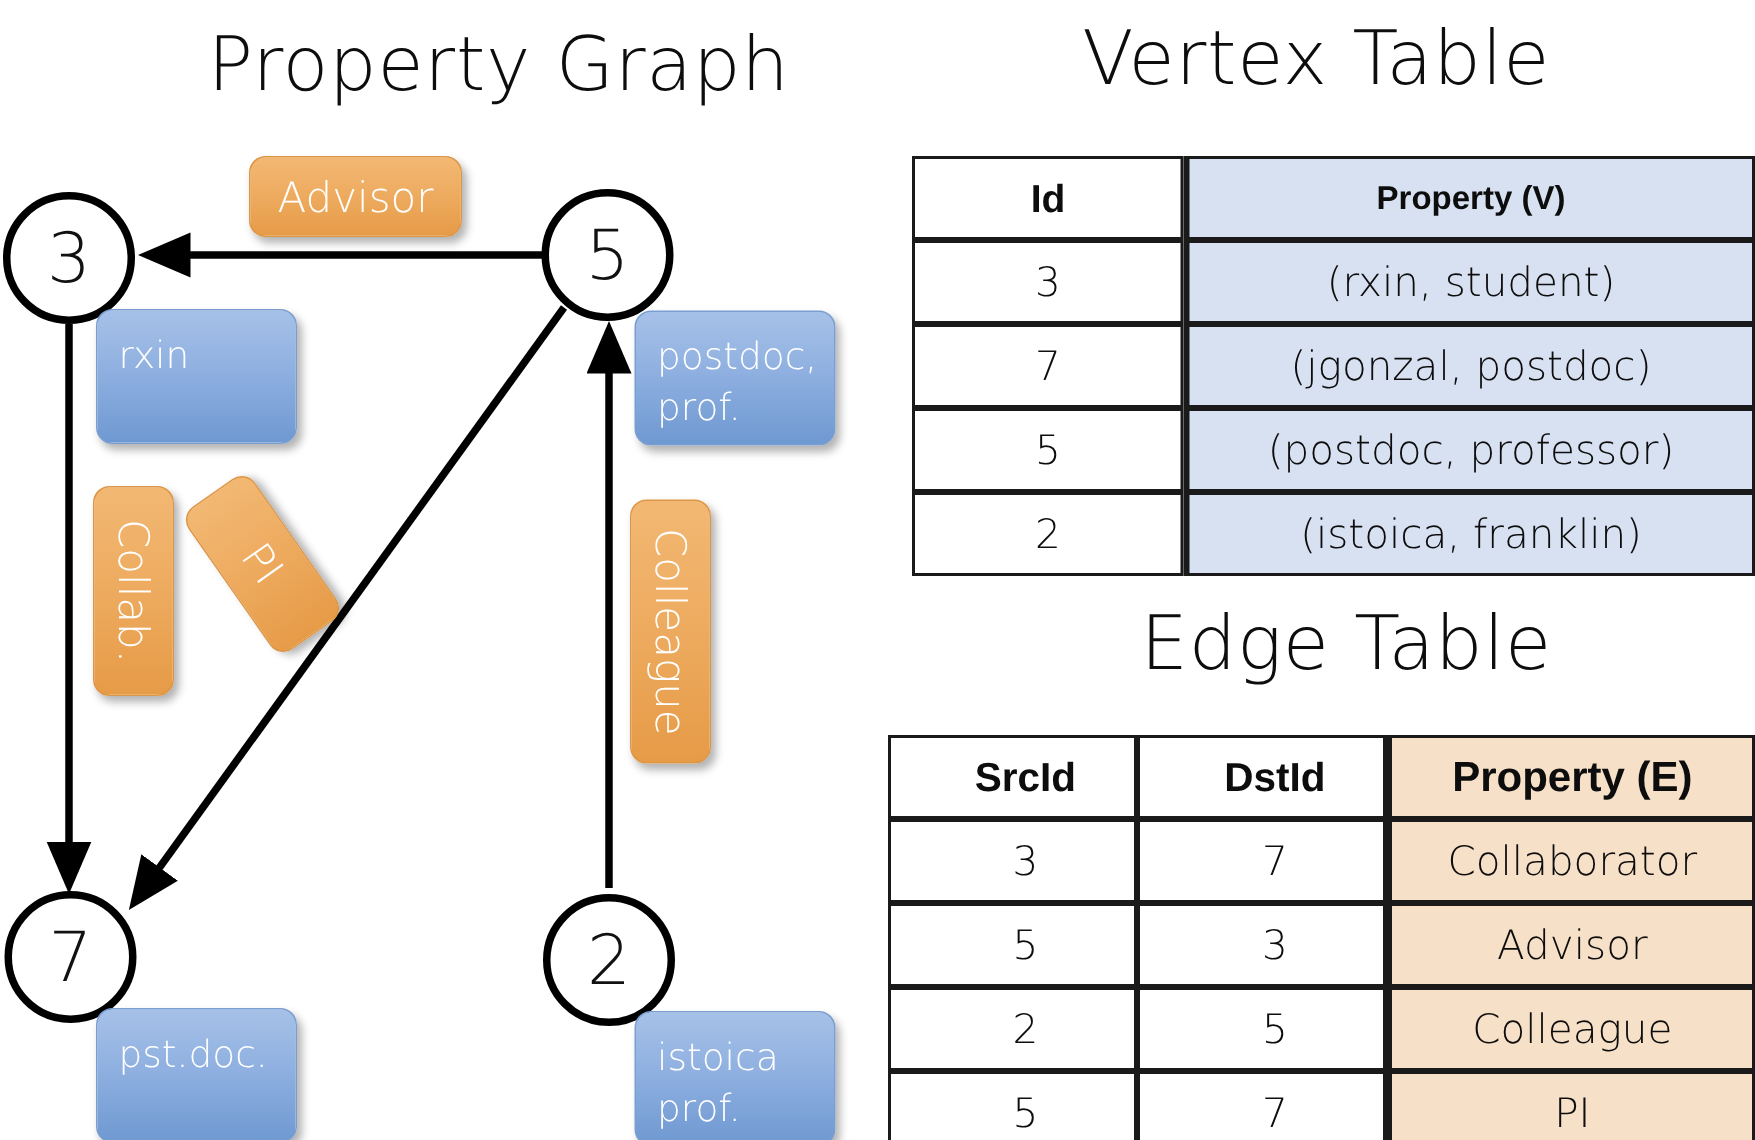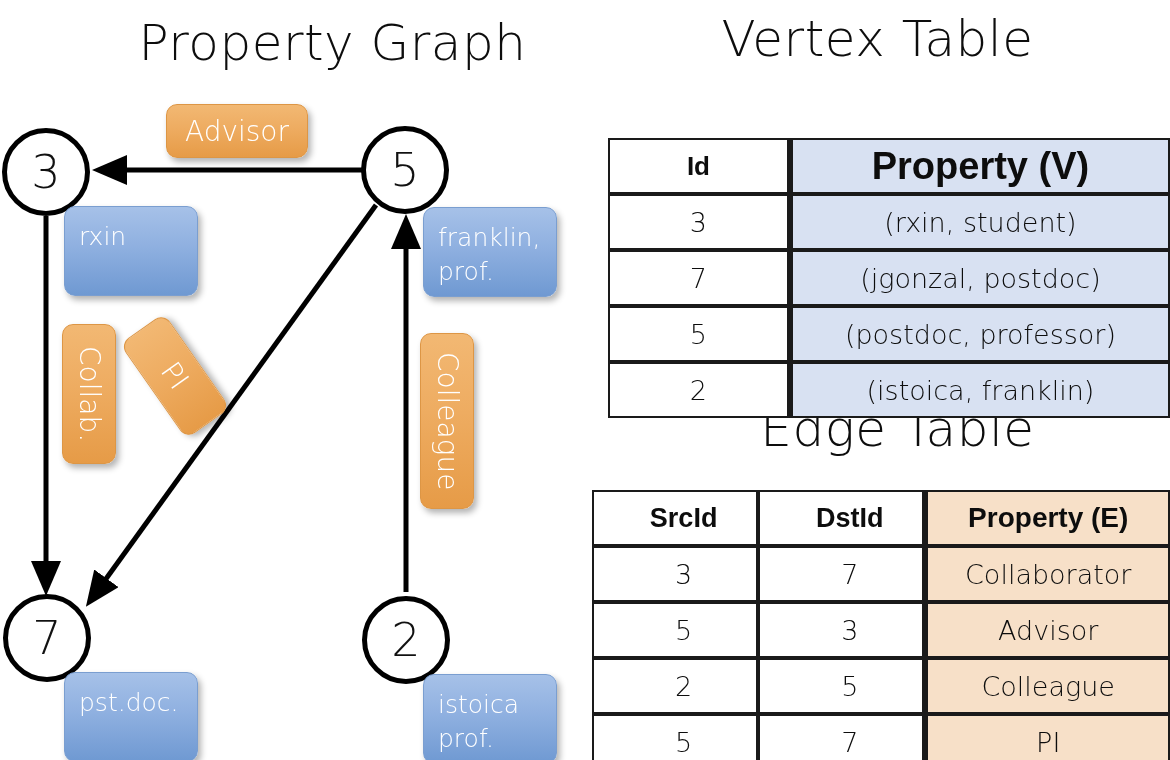--- a/index.html
+++ b/index.html
@@ -142,26 +142,26 @@
     font-weight: 300;
     color: #0d0d0d;
     padding: 0;
   }
   .tbl .hdr {
     font-weight: bold;
     font-family: "Liberation Sans", sans-serif;
   }
 
   
-  #vertex-table { left: 608px; top: 104px; margin-top: 34px; }
+  #vertex-table { left: 608px; top: 104px; }
   #vertex-table td { height: 52px; font-size: 27px; }
   #vertex-table .col-id   { width: 186px; background: #ffffff; }
   #vertex-table .col-prop { width: 388px; background: #d8e1f2; border-left-width: 4px; }
   #vertex-table .col-id.hdr   { font-size: 26px; }
-  #vertex-table .col-prop.hdr { font-size: 38px; }
+  #vertex-table .col-prop.hdr { font-size: 22px; }
 
   
   #edge-table { left: 592px; top: 490px; }
   #edge-table td { height: 52px; font-size: 27px; }
   #edge-table .col-src, #edge-table .col-dst { width: 150px; background: #ffffff; padding-left: 17px; }
   #edge-table .col-prop { width: 244px; background: #f7e0c8; border-left-width: 4px; }
   #edge-table .col-src.hdr, #edge-table .col-dst.hdr {
     font-size: 27px;
   }
   #edge-table .col-prop.hdr { font-size: 28px; }
@@ -201,21 +201,21 @@
     <span>7</span>
   </div>
   <div class="node" id="node-2">
     <span>2</span>
   </div>
 
   <div class="prop-box" id="prop-rxin">
     <div>rxin</div>
   </div>
   <div class="prop-box" id="prop-franklin">
-    <div>franklin,</div>
+    <div>postdoc,</div>
     <div>prof.</div>
   </div>
   <div class="prop-box" id="prop-jgonzal">
     <div>pst.doc.</div>
   </div>
   <div class="prop-box" id="prop-istoica">
     <div>istoica</div>
     <div>prof.</div>
   </div>
 

